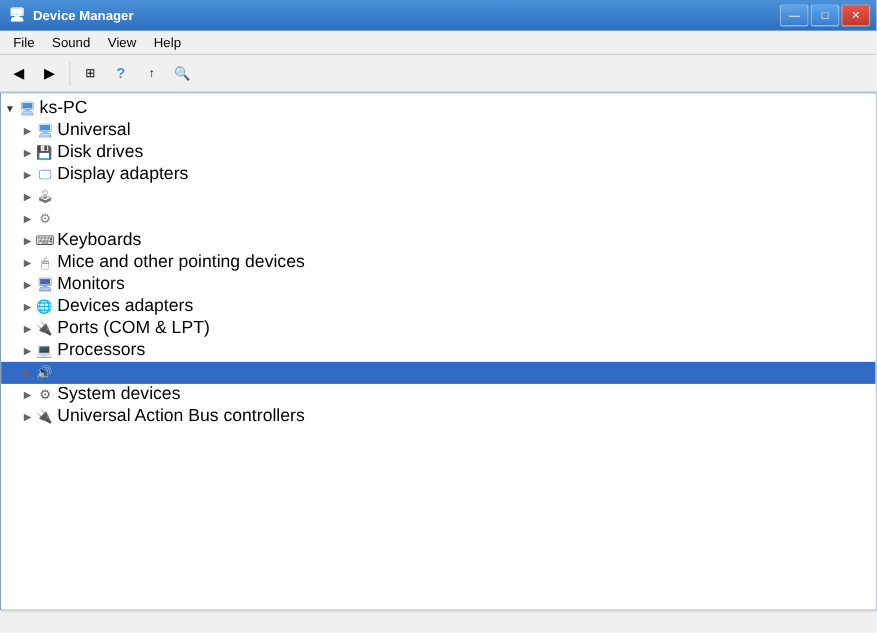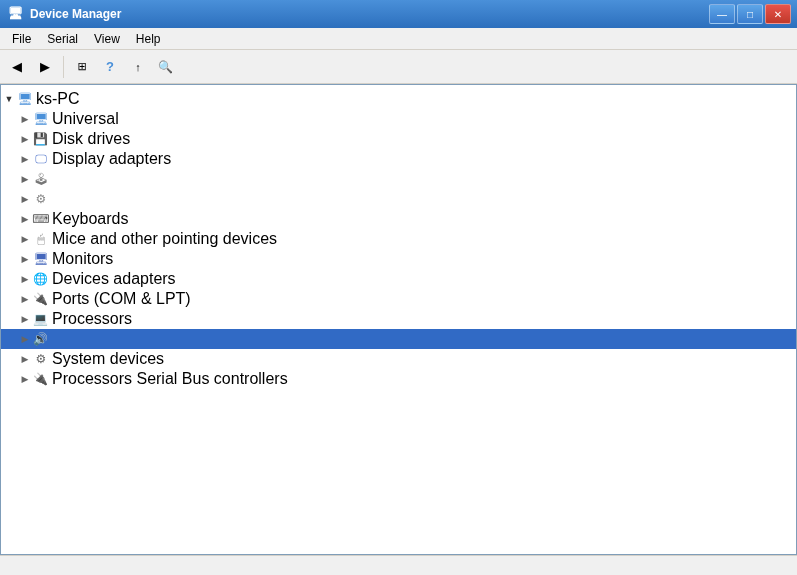--- a/index.html
+++ b/index.html
@@ -221,21 +221,21 @@
   </div>
   <div class="title-bar-controls">
     <button class="title-btn">—</button>
     <button class="title-btn">□</button>
     <button class="title-btn close">✕</button>
   </div>
 </div>
 
 <div class="menu-bar">
   <span class="menu-item">File</span>
-  <span class="menu-item">Serial</span>
+  <span class="menu-item">Sound</span>
   <span class="menu-item">View</span>
   <span class="menu-item">Help</span>
 </div>
 
 <div class="toolbar">
   <button class="toolbar-btn" title="Back">◀</button>
   <button class="toolbar-btn" title="Forward">▶</button>
   <div class="toolbar-separator"></div>
   <button class="toolbar-btn" title="Properties" style="font-size:11px;">⊞</button>
   <button class="toolbar-btn" title="Help" style="font-size:13px;font-weight:bold;color:#4a90d9;">?</button>
@@ -354,21 +354,21 @@
                 <span class="tree-expander">▶</span>
                 <span class="tree-icon icon-system">⚙</span>
                 <span class="tree-label">System devices</span>
               </div>
             </li>
             <li class="tree-item">
               <div class="tree-row">
                 <span class="tree-indent"></span>
                 <span class="tree-expander">▶</span>
                 <span class="tree-icon icon-usb">🔌</span>
-                <span class="tree-label">Processors Serial Bus controllers</span>
+                <span class="tree-label">Universal Action Bus controllers</span>
               </div>
             </li>
           </ul>
       </li>
     </ul>
   </div>
 </div>
 
 <div class="status-bar">
   <span></span>

